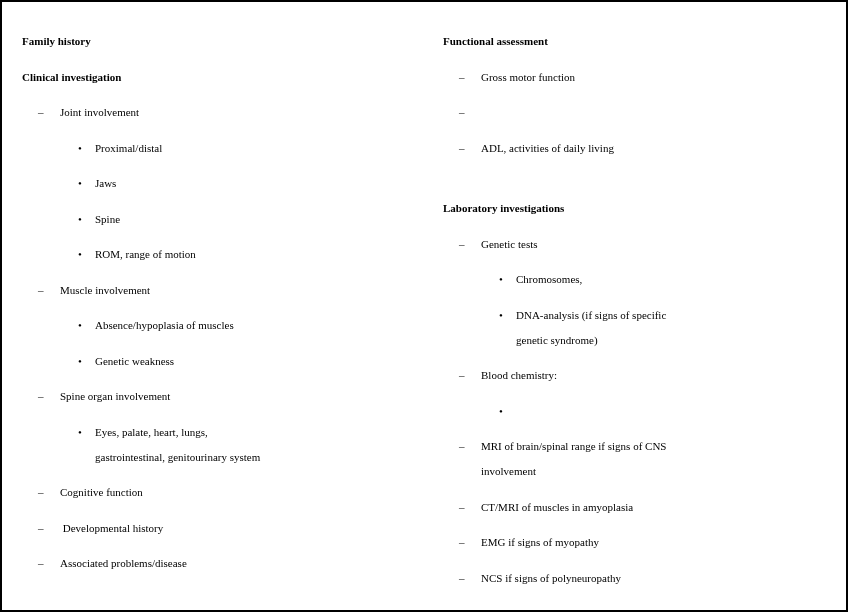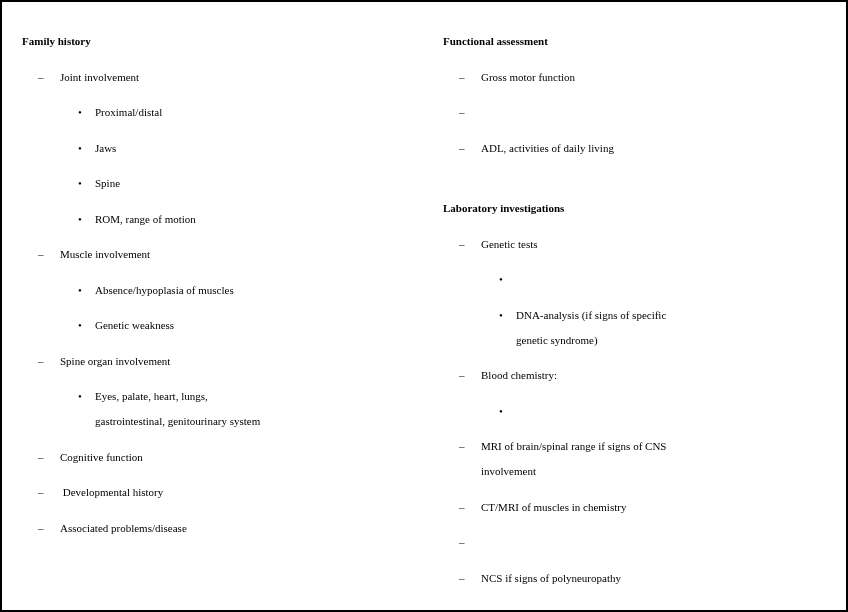--- a/index.html
+++ b/index.html
@@ -42,20 +42,21 @@
 </style>
 </head>
 <body>
 
 <div class="page">
 
   <div class="col col-left">
 
     <div class="heading">Family history</div>
 
+    <div class="heading">Clinical investigation</div>
 
     <div class="item dash">
       <span class="marker">–</span>
       <span class="txt">Joint involvement</span>
     </div>
 
     <div class="item bullet">
       <span class="marker">•</span>
       <span class="txt">Proximal/distal</span>
     </div>
@@ -138,20 +139,21 @@
 
     <div class="heading gap">Laboratory investigations</div>
 
     <div class="item dash">
       <span class="marker">–</span>
       <span class="txt">Genetic tests</span>
     </div>
 
     <div class="item bullet">
       <span class="marker">•</span>
+      <span class="txt">Chromosomes,</span>
     </div>
 
     <div class="item bullet">
       <span class="marker">•</span>
       <span class="txt">DNA-analysis (if signs of specific
 genetic syndrome)</span>
     </div>
 
     <div class="item dash">
       <span class="marker">–</span>
@@ -163,25 +165,26 @@
     </div>
 
     <div class="item dash">
       <span class="marker">–</span>
       <span class="txt">MRI of brain/spinal range if signs of CNS
 involvement</span>
     </div>
 
     <div class="item dash">
       <span class="marker">–</span>
-      <span class="txt">CT/MRI of muscles in chemistry</span>
+      <span class="txt">CT/MRI of muscles in amyoplasia</span>
     </div>
 
     <div class="item dash">
       <span class="marker">–</span>
+      <span class="txt">EMG if signs of myopathy</span>
     </div>
 
     <div class="item dash">
       <span class="marker">–</span>
       <span class="txt">NCS if signs of polyneuropathy</span>
     </div>
 
   </div>
 
 </div>

